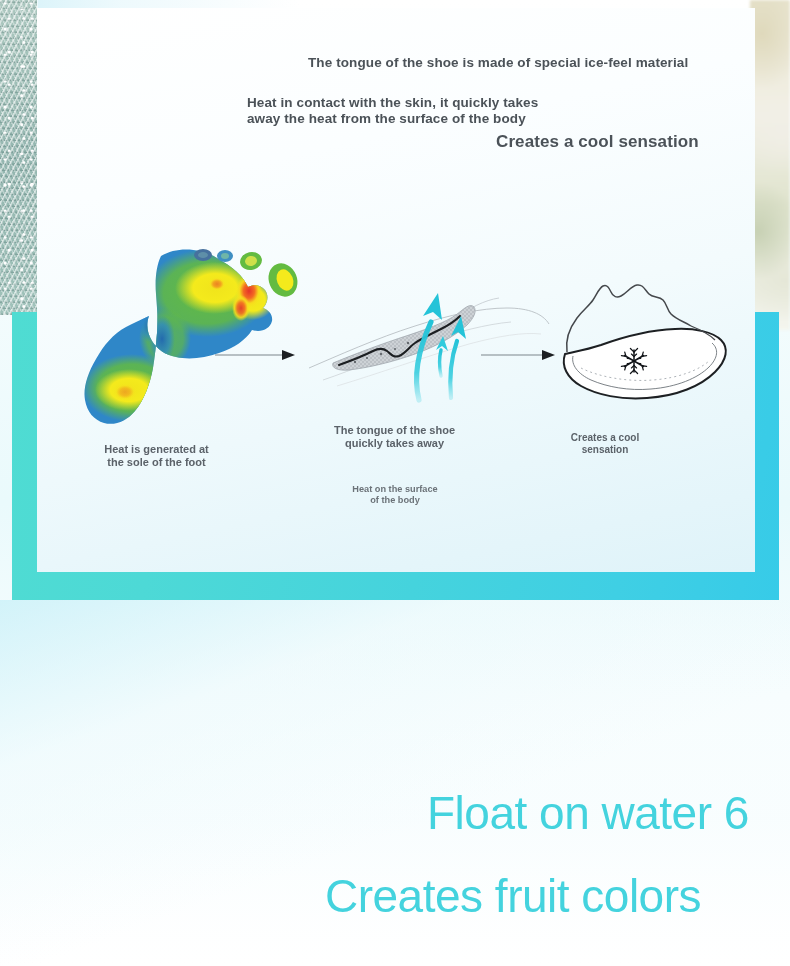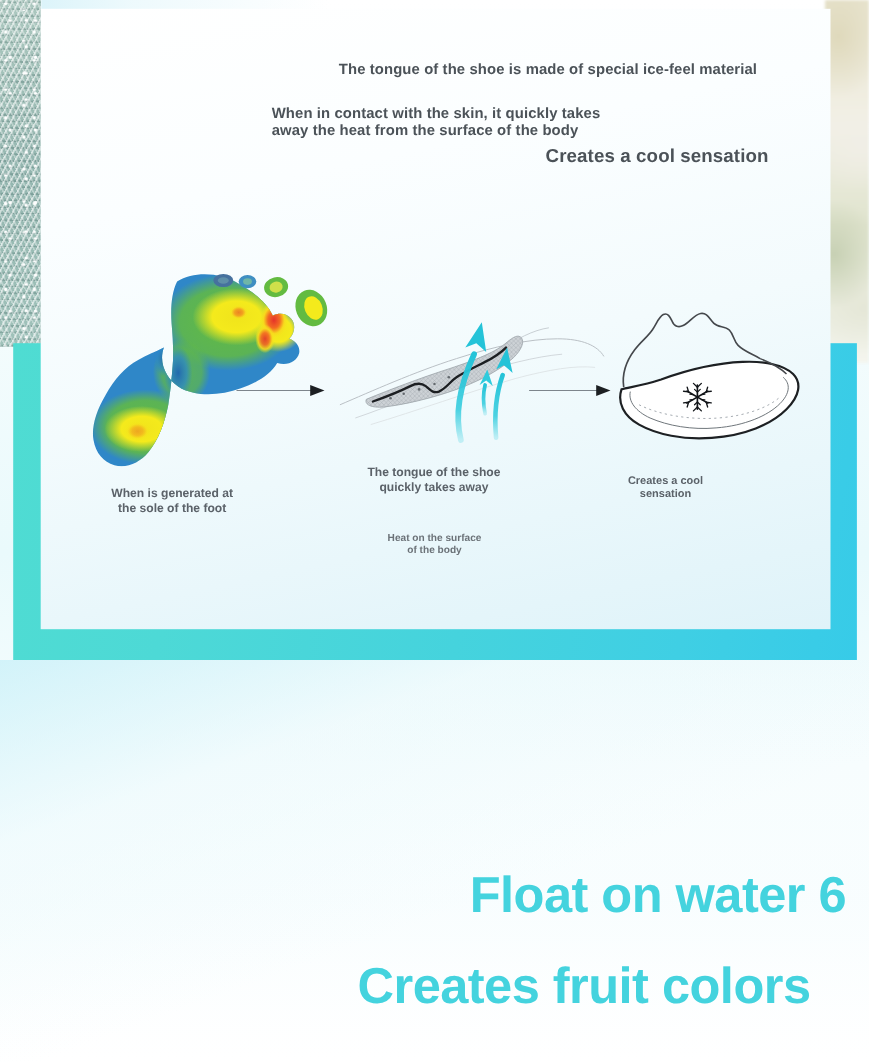--- a/index.html
+++ b/index.html
@@ -120,21 +120,21 @@
   }
   .cap-1 { left: 60px;  top: 443px; width: 193px; font-size: 11px; }
   .cap-2 { left: 290px; top: 424px; width: 209px; font-size: 11px; }
   .cap-2b{ left: 295px; top: 470px; width: 200px; font-size: 9.2px; color:#6b7278;margin-top:14px; }
   .cap-3 { left: 512px; top: 432px; width: 186px; font-size: 10px; }
 
   
   .big {
     position: absolute;
     color: #44d3de;
-    font-weight: bold;
+    font-weight: normal;
     white-space: nowrap;
     letter-spacing: -.5px;
   }
   .big-1 { left: 427px; top: 786px; font-size: 46px; }
   .big-2 { left: 325px; top: 869px; font-size: 46px; }
 
   
   .stage { position: absolute; left: 37px; top: 8px; width: 718px; height: 564px; }
   .stage svg { display: block; }
 </style>
@@ -328,25 +328,25 @@
             <line x1="4" y1="2.3" x2="6.8" y2="2.6"></line>
         <line x1="-4" y1="2.3" x2="-6.8" y2="2.6"></line>
             <line x1="4" y1="-2.3" x2="6.8" y2="-2.6"></line>
       </g>
     </g>
   </g>
 </svg>
 </div>
 
 <div class="hl hl-1">The tongue of the shoe is made of special ice-feel material</div>
-<div class="hl hl-2">When in contact with the skin, it quickly takes
+<div class="hl hl-2">Heat in contact with the skin, it quickly takes
 away the heat from the surface of the body</div>
 <div class="hl hl-3">Creates a cool sensation</div>
 
-<div class="cap cap-1">When is generated at
+<div class="cap cap-1">Heat is generated at
 the sole of the foot</div>
 <div class="cap cap-2">The tongue of the shoe
 quickly takes away</div>
 <div class="cap cap-2b">Heat on the surface
 of the body</div>
 <div class="cap cap-3">Creates a cool
 sensation</div>
 
 <div class="big big-1">Float on water 6</div>
 <div class="big big-2">Creates fruit colors</div>

